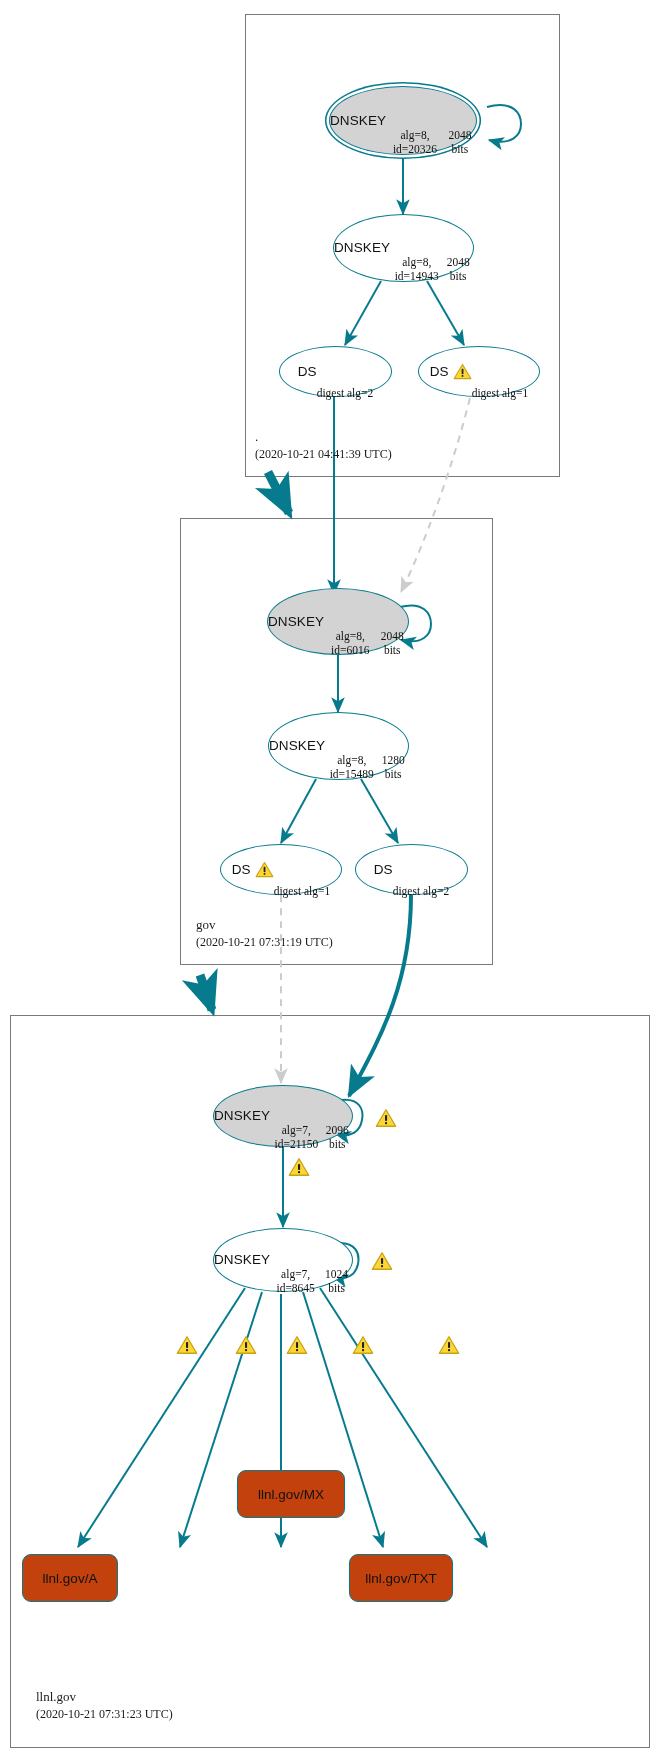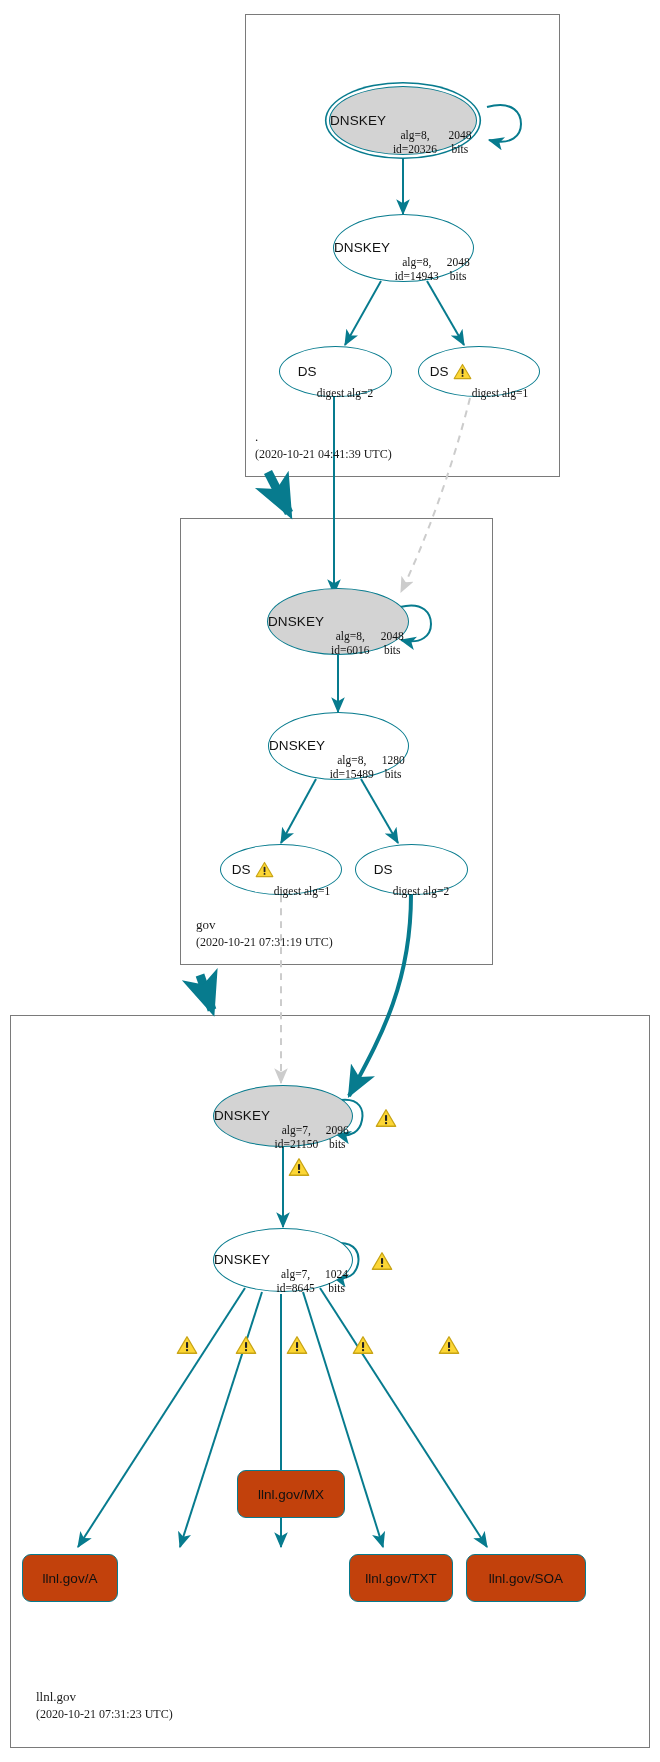--- a/index.html
+++ b/index.html
@@ -220,22 +220,19 @@
 
   <div class="node rrset" style="left:22px;top:1554px;width:96px;height:48px;">
     <span class="rrlabel">llnl.gov/A</span>
   </div>
   <div class="node rrset" style="left:237px;top:1470px;width:108px;height:48px;">
     <span class="rrlabel">llnl.gov/MX</span>
   </div>
   <div class="node rrset" style="left:349px;top:1554px;width:104px;height:48px;">
     <span class="rrlabel">llnl.gov/TXT</span>
   </div>
-  <div class="node rrset" style="left:466px;top:1554px;width:120px;height:48px;">
-    <span class="rrlabel">llnl.gov/SOA</span>
-  </div>
 
   <div class="zonelabel" style="left:36px;top:1688px;">
     <span class="zname">llnl.gov</span>
     <span class="ztime">(2020-10-21 07:31:23 UTC)</span>
   </div>
 
 </div>
 
 </body></html>

